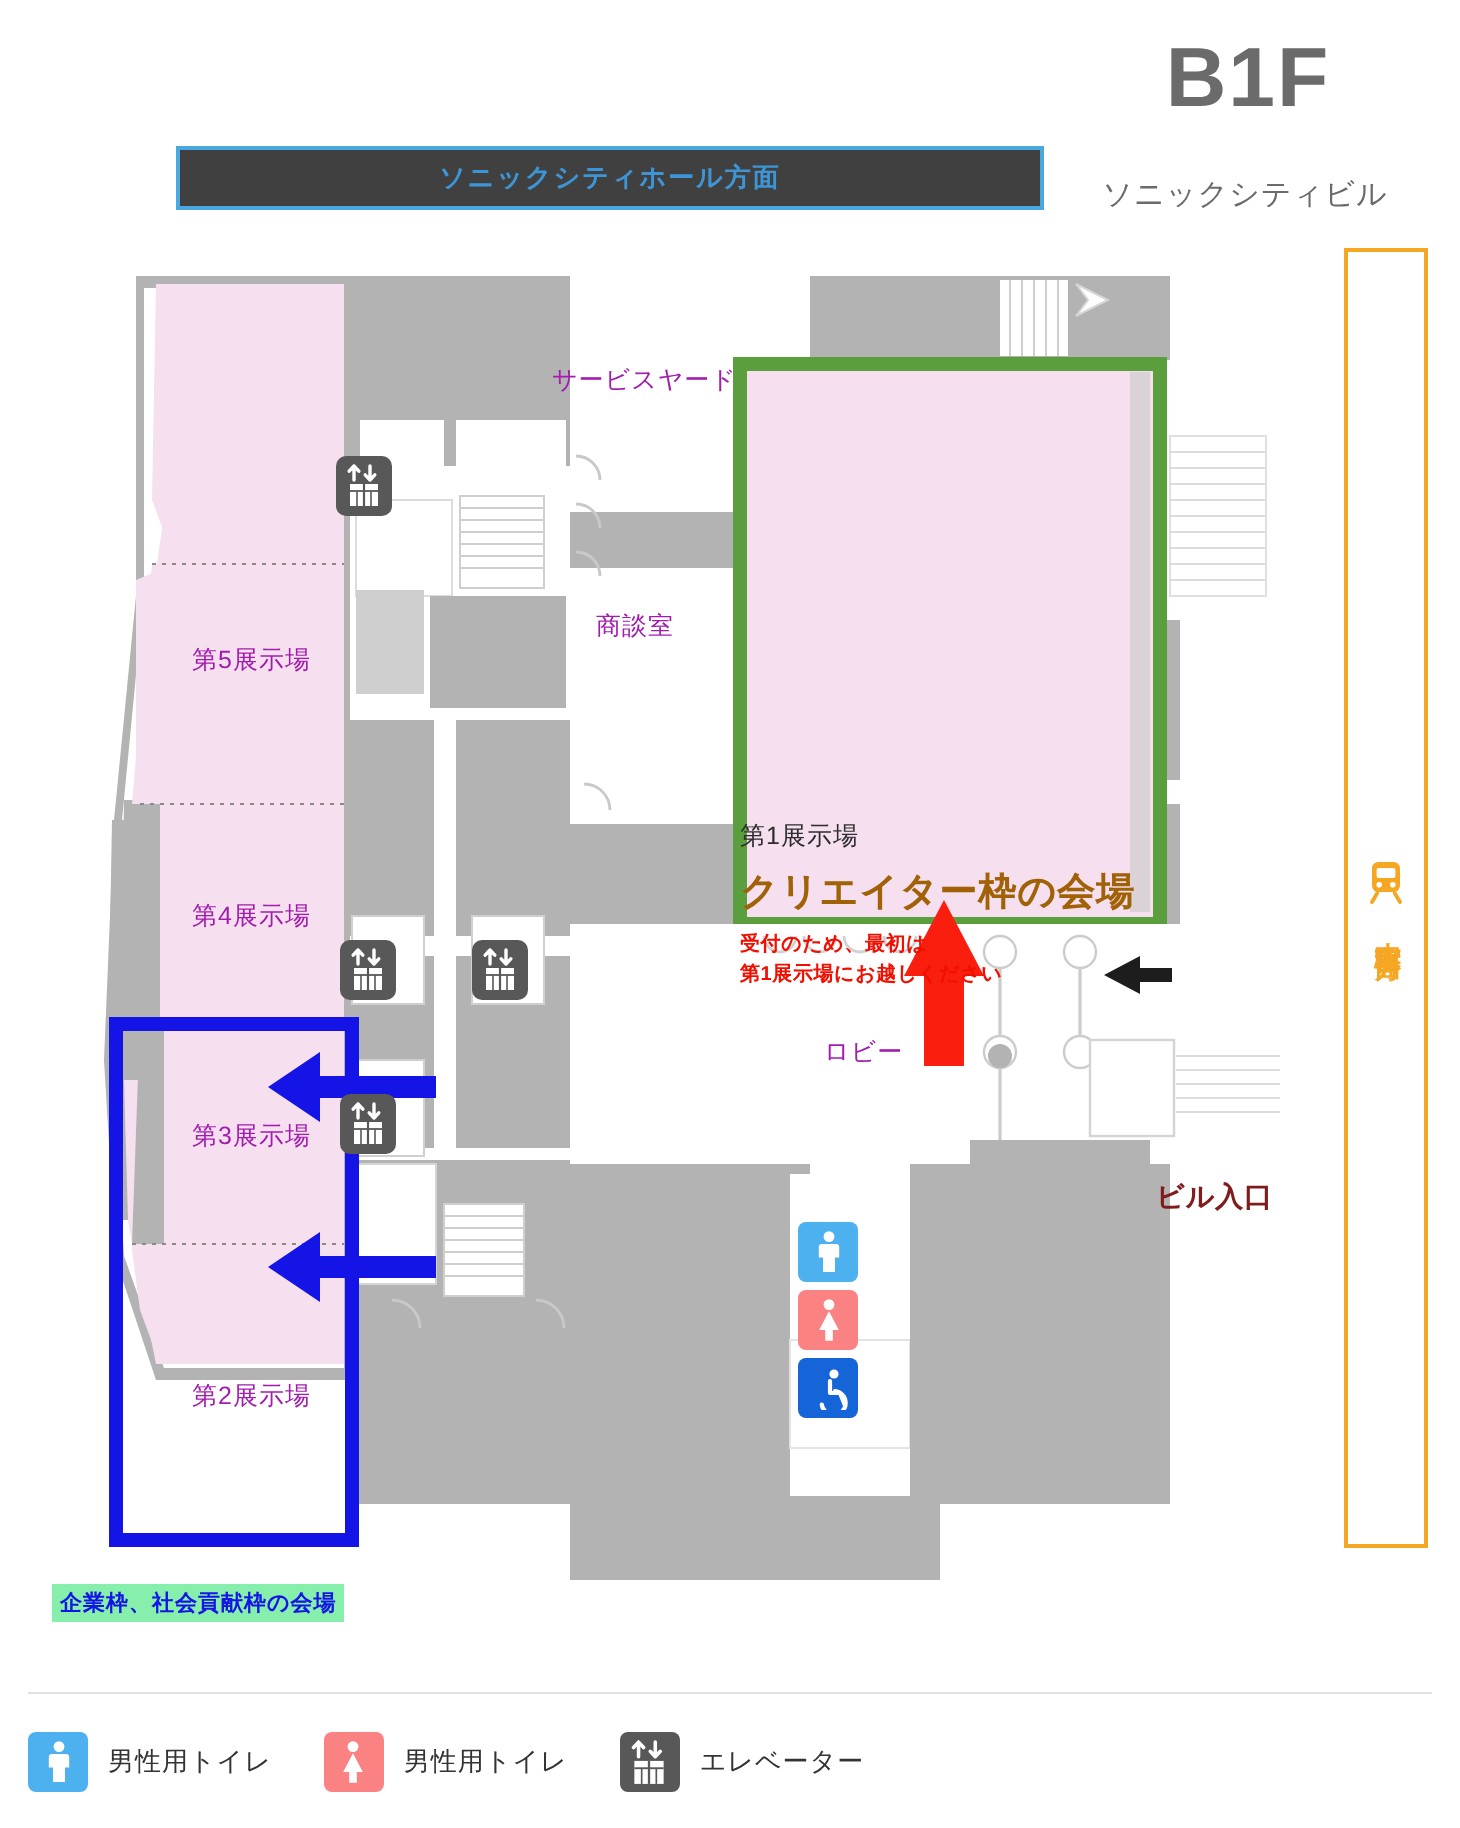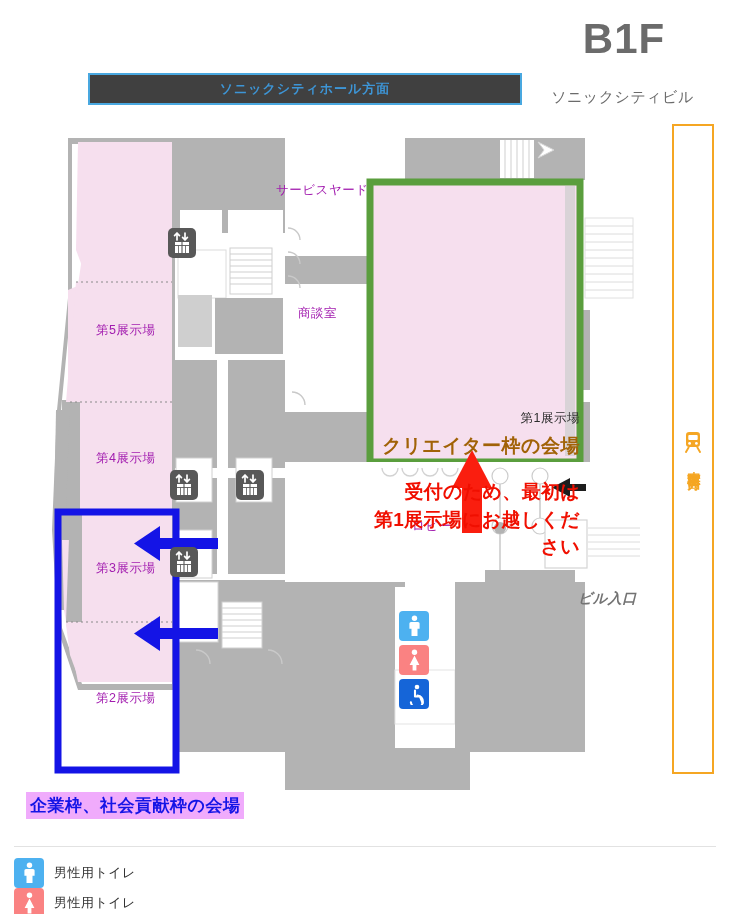--- a/index.html
+++ b/index.html
@@ -29,60 +29,60 @@
   
   #map{position:absolute;left:0;top:110px;width:730px;height:700px;}
   #map svg{display:block;}
 
   .mlabel{
     position:absolute;font-size:12.5px;color:#a21caf;white-space:nowrap;
     letter-spacing:0.5px;
   }
 
   
-  .hall1-box{position:absolute;left:370px;top:300px;width:210px;text-align:right;}
+  .hall1-box{position:absolute;left:370px;top:300px;width:210px;text-align:left;}
   .hall1-num{font-size:12.5px;color:#2d2d2d;letter-spacing:.5px;}
   .hall1-green{
     font-size:19px;font-weight:bold;color:#a16207;letter-spacing:.5px;margin-top:6px;
   }
   .hall1-red{
-    font-size:19px;font-weight:bold;color:#f00f00;line-height:1.45;margin-top:19px;
+    font-size:10px;font-weight:bold;color:#f00f00;line-height:1.45;margin-top:7px;
     letter-spacing:.3px;
   }
 
   
   .corp-caption{
     position:absolute;left:26px;top:682px;
-    font-size:17px;font-weight:bold;color:#1414e6;letter-spacing:.5px;
-    background:#f0abfc;padding:2px 4px;white-space:nowrap;font-family:Liberation Mono, monospace;
+    font-size:11px;font-weight:bold;color:#1414e6;letter-spacing:.5px;
+    background:#86efac;padding:2px 4px;white-space:nowrap;font-family:Liberation Mono, monospace;
   }
 
   
   .entrance-cap{
-    position:absolute;left:578px;top:480px;font-size:14px;color:#737373;
-    font-weight:bold;letter-spacing:.5px;white-space:nowrap;font-style:italic;
+    position:absolute;left:578px;top:480px;font-size:14px;color:#7f1d1d;
+    font-weight:bold;letter-spacing:.5px;white-space:nowrap;
   }
 
   
   .station-panel{
     position:absolute;left:672px;top:124px;width:42px;height:650px;
     border:2px solid #f5a623;box-sizing:border-box;background:#fff;
     display:flex;flex-direction:column;align-items:center;justify-content:center;
   }
   .station-train{margin-bottom:4px;}
   .station-text{
     font-size:13px;color:#f5a623;font-weight:bold;letter-spacing:1px;
     writing-mode:vertical-rl;text-orientation:upright;line-height:1.15;
   }
 
   
   .legend-sep{position:absolute;left:14px;top:846px;width:702px;height:1px;background:#e2e2e2;}
   .legend{
     position:absolute;left:14px;top:858px;width:702px;height:46px;
-    display:flex;align-items:flex-start;flex-direction:column;
+    display:flex;align-items:center;
   }
   .legend-item{display:flex;align-items:center;margin-right:26px;}
   .legend-item .lbl{font-size:13px;color:#333;margin-left:10px;letter-spacing:.5px;white-space:nowrap;}
   .icon-box{width:30px;height:30px;border-radius:4px;display:flex;align-items:center;justify-content:center;flex:none;}
   .ic-male{background:#4db1f0;}
   .ic-female{background:#fa8282;}
   .ic-access{background:#1565d8;}
   .ic-elev{background:#585858;}
 
   
@@ -393,15 +393,29 @@
       <span class="icon-box ic-female">
         <svg width="15" height="22" viewBox="0 0 15 22">
           <circle cx="7.5" cy="3.3" r="2.7" fill="#fff"></circle>
           <path d="M7.5,6.6 L12.4,16 h-3 v5.4 h-3.8 v-5.4 h-3 Z" fill="#fff"></path>
         </svg>
       </span>
       <span class="lbl">男性用トイレ</span>
     </div>
 
 
+    <div class="legend-item">
+      <span class="icon-box ic-elev">
+        <svg width="21" height="23" viewBox="0 0 20 22">
+          <path d="M5,8 L5,1 M5,1 L2.6,3.6 M5,1 L7.4,3.6" stroke="#fff" stroke-width="1.7" fill="none" stroke-linecap="round"></path>
+          <path d="M13,1 L13,8 M13,8 L10.6,5.4 M13,8 L15.4,5.4" stroke="#fff" stroke-width="1.7" fill="none" stroke-linecap="round"></path>
+          <rect x="3" y="10" width="14" height="11" fill="#fff"></rect>
+          <line x1="10" y1="10" x2="10" y2="21" stroke="#585858" stroke-width="1.1"></line>
+          <line x1="3" y1="13.5" x2="17" y2="13.5" stroke="#585858" stroke-width="0.9"></line>
+          <line x1="6.5" y1="13.5" x2="6.5" y2="21" stroke="#585858" stroke-width="0.8"></line>
+          <line x1="13.5" y1="13.5" x2="13.5" y2="21" stroke="#585858" stroke-width="0.8"></line>
+        </svg>
+      </span>
+      <span class="lbl">エレベーター</span>
+    </div>
 
   </div>
 </div>
 
 </body></html>

